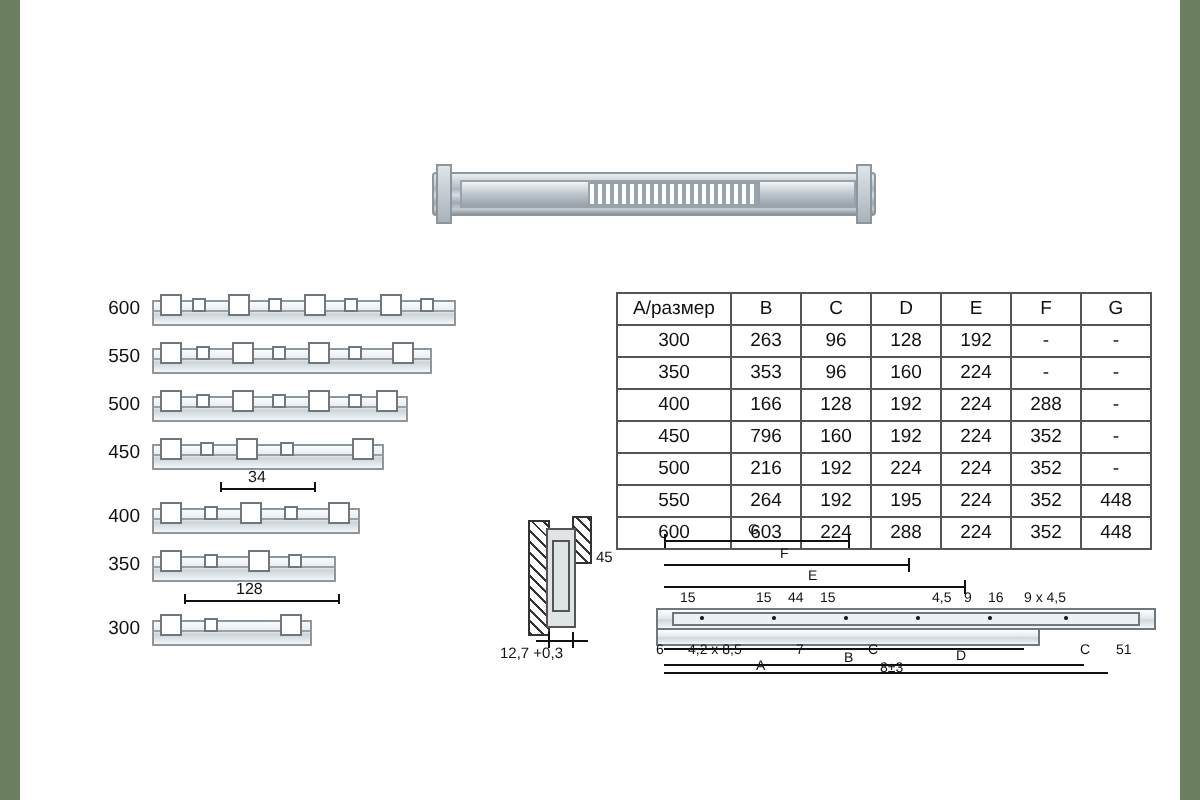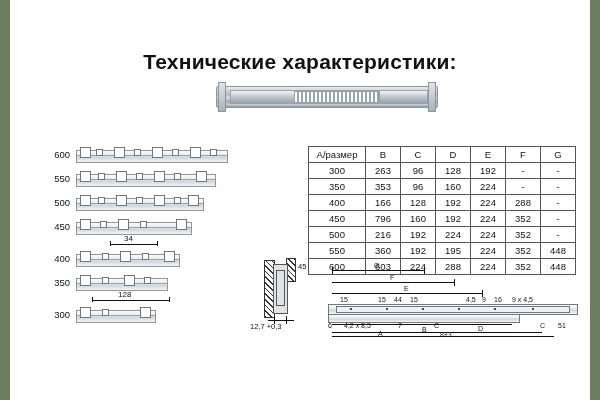--- a/index.html
+++ b/index.html
@@ -116,21 +116,20 @@
   }
   .arrowtxt{position:absolute;font-size:7px;color:#111;white-space:nowrap;}
   .dot{position:absolute;width:2px;height:2px;background:#111;border-radius:50%;}
 </style>
 </head>
 <body>
 
 <div class="frame">
   <div class="page">
 
-    <div class="title">Технические характеристики:</div>
 
     <div class="photo">
       <div class="rail"></div>
       <div class="rail2"></div>
       <div class="balls"></div>
       <div class="tab" style="left:2px"></div>
       <div class="tab" style="left:212px"></div>
     </div>
 
     <div class="leftblock">
@@ -273,21 +272,21 @@
           <td>500</td>
           <td>216</td>
           <td>192</td>
           <td>224</td>
           <td>224</td>
           <td>352</td>
           <td>-</td>
         </tr>
         <tr>
           <td>550</td>
-          <td>360</td>
+          <td>264</td>
           <td>192</td>
           <td>195</td>
           <td>224</td>
           <td>352</td>
           <td>448</td>
         </tr>
         <tr>
           <td>600</td>
           <td>603</td>
           <td>224</td>
@@ -301,21 +300,21 @@
 
     <div class="section">
       <div class="hatch" style="left:16px;top:2px;width:9px;height:56px"></div>
       <div class="hatch" style="left:38px;top:0px;width:8px;height:22px"></div>
       <div class="platepart" style="left:25px;top:6px;width:13px;height:48px"></div>
       <div class="platepart" style="left:28px;top:12px;width:7px;height:34px"></div>
       <div class="tvline" style="left:26px;top:58px;height:8px"></div>
       <div class="tvline" style="left:38px;top:58px;height:8px"></div>
       <div class="tline" style="left:20px;top:62px;width:26px"></div>
       <div class="smalltxt" style="left:2px;top:64px">12,7 +0,3</div>
-      <div class="smalltxt" style="left:50px;top:4px">45</div>
+      <div class="smalltxt" style="left:50px;top:16px">45</div>
     </div>
 
     <div class="techdraw">
 
       <div class="tline" style="left:6px;top:8px;width:92px"></div>
       <div class="tvline" style="left:6px;top:5px;height:7px"></div>
       <div class="tvline" style="left:98px;top:5px;height:7px"></div>
       <div class="arrowtxt" style="left:48px;top:0px">G</div>
 
       <div class="tline" style="left:6px;top:20px;width:122px"></div>

